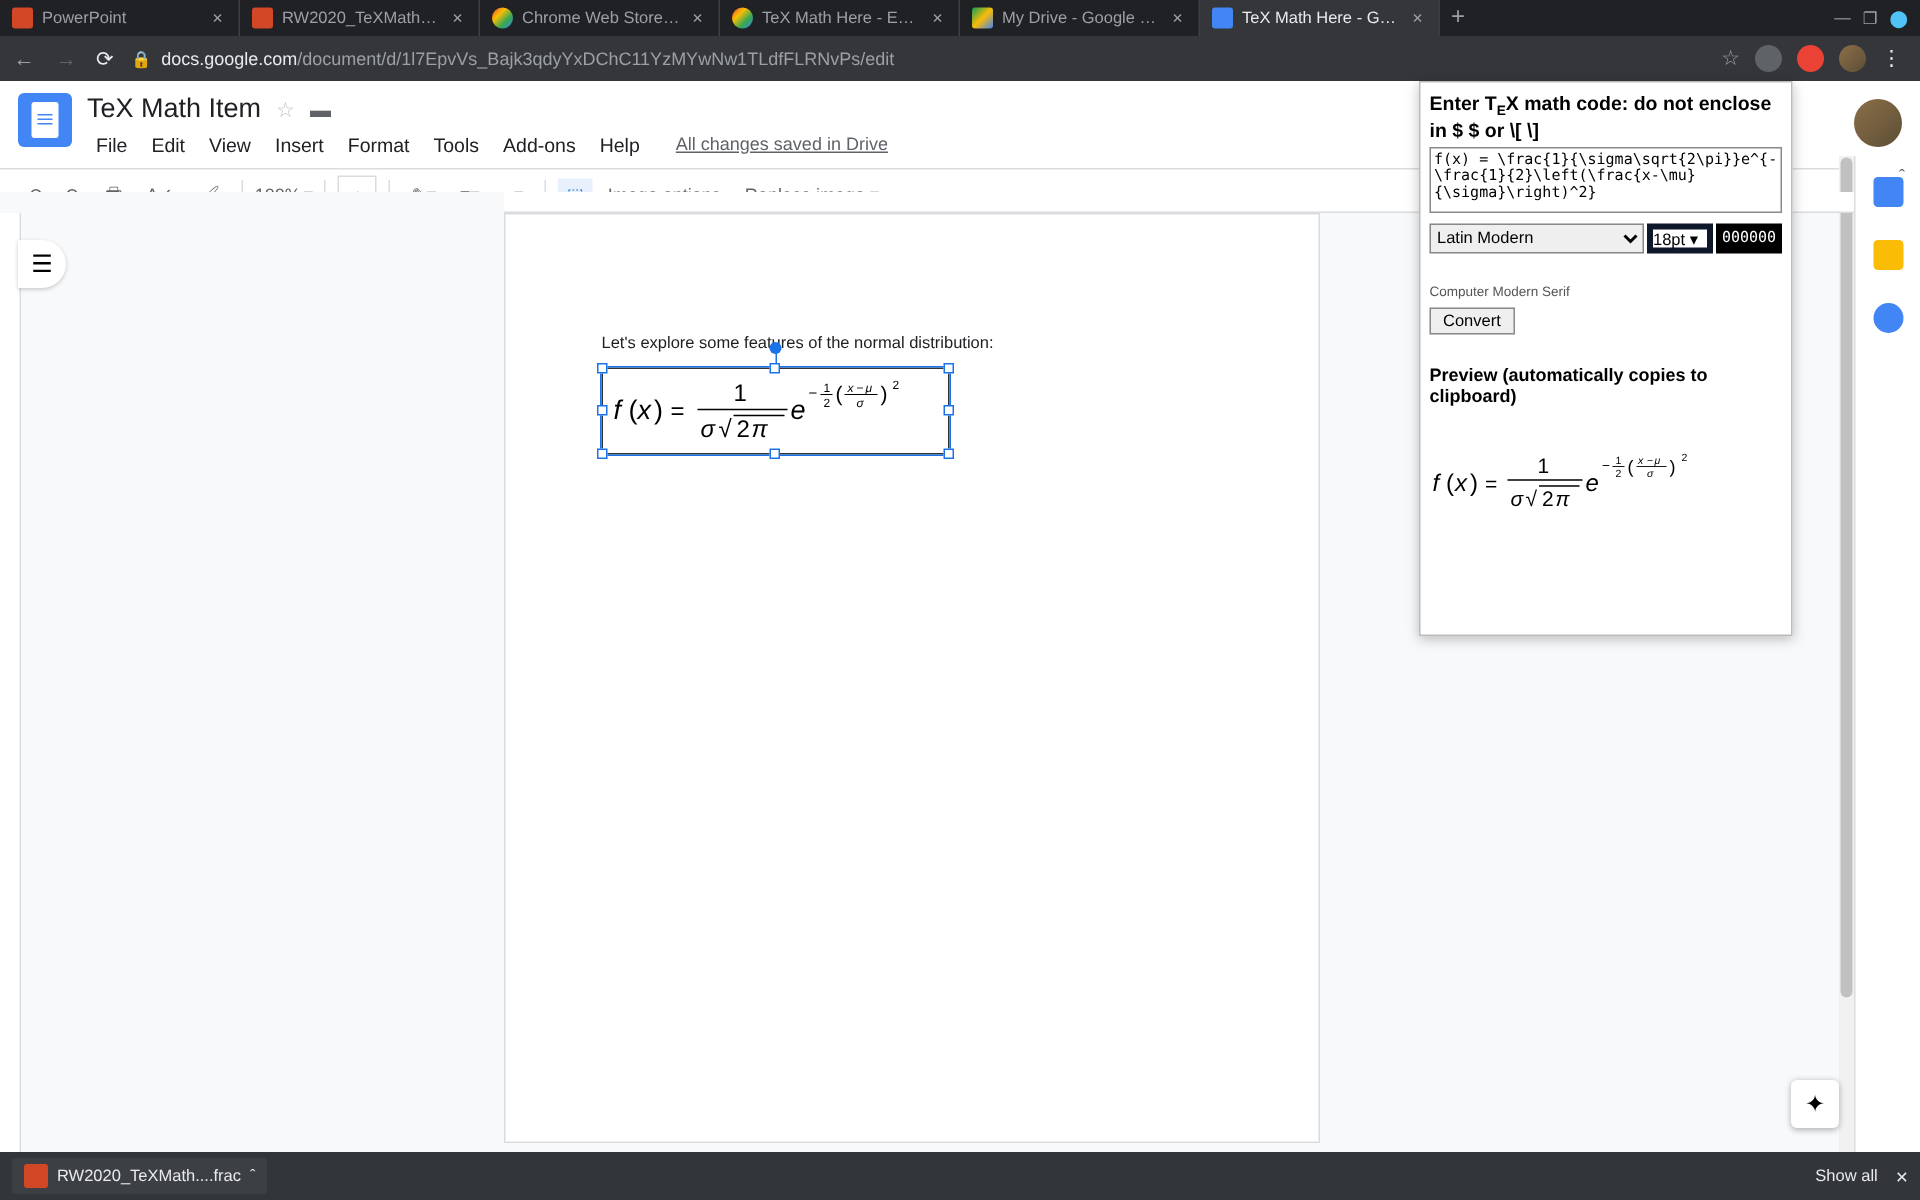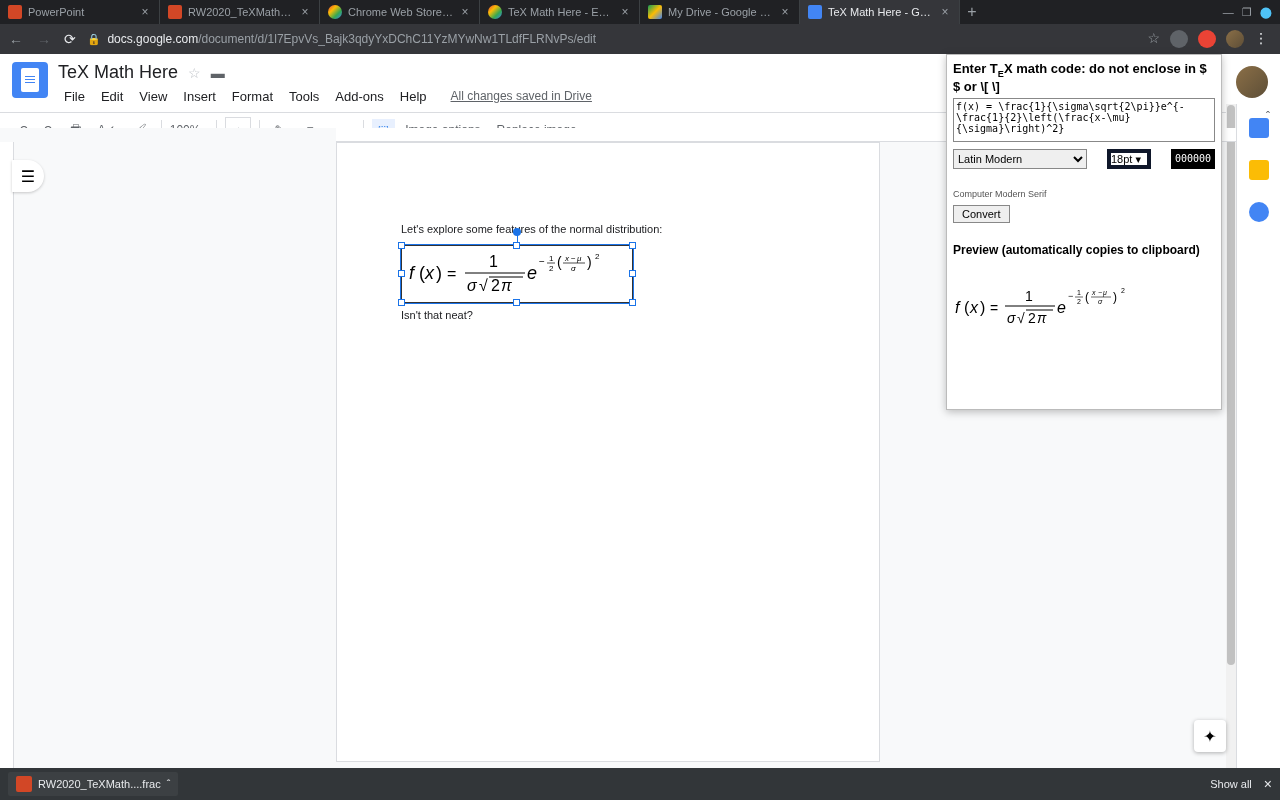--- a/index.html
+++ b/index.html
@@ -67,24 +67,24 @@
 .rot-handle { position: absolute; width: 8px; height: 8px; border-radius: 50%; background: #1a73e8; top: -18px; left: 50%; margin-left: -4px; }
 .rot-line { position: absolute; width: 1px; height: 12px; background: #1a73e8; top: -14px; left: 50%; }
 .eq-svg { font-family: 'Times New Roman', serif; font-style: italic; }
 
 
 .side-icons { position: absolute; right: 0; top: 104px; bottom: 32px; width: 44px; background: #fff; border-left: 1px solid #dadce0; display: flex; flex-direction: column; align-items: center; padding-top: 14px; gap: 22px; }
 .side-collapse { position: absolute; right: 10px; top: 6px; color: #5f6368; font-size: 12px; cursor: pointer; }
 .side-icons .sicon { width: 20px; height: 20px; border-radius: 3px; cursor: pointer; }
 
 
-.ext-popup { position: absolute; left: 946px; top: 54px; width: 276px; background: #fff; border: 1px solid #bbb; box-shadow: 0 2px 8px rgba(0,0,0,.25); z-index: 20; padding: 6px; font-size: 12px; }
+.ext-popup { position: absolute; left: 946px; top: 54px; width: 249px; background: #fff; border: 1px solid #bbb; box-shadow: 0 2px 8px rgba(0,0,0,.25); z-index: 20; padding: 6px; font-size: 12px; }
 .ext-popup h4 { font-size: 13px; font-weight: bold; margin-bottom: 4px; }
 .ext-popup textarea { width: 100%; height: 44px; font-family: monospace; font-size: 10px; border: 1px solid #888; resize: none; padding: 2px; }
-.ext-row { display: flex; gap: 20px; margin-top: 4px; align-items: center; }
+.ext-row { display: flex; gap: 2px; margin-top: 4px; align-items: center; }
 .ext-row select { font-size: 11px; flex: 1; border: 1px solid #888; height: 20px; }
 .ext-row .sz { width: 44px; font-size: 11px; border: 4px solid #0f172a; height: 20px; }
 .ext-row .clr { width: 44px; height: 20px; background: #000; color: #fff; font-size: 10px; display: flex; align-items: center; justify-content: center; font-family: monospace; }
 .ext-sub { font-size: 9px; color: #555; margin-top: 20px; }
 .ext-btn { margin-top: 6px; font-size: 11px; padding: 2px 8px; border: 1px solid #888; background: #efefef; cursor: pointer; }
 .ext-preview-label { font-weight: bold; margin-top: 20px; font-size: 12px; }
 .ext-preview { height: 140px; margin-top: 6px; display: flex; align-items: flex-start; padding-top: 20px; }
 .sub-e { font-size: 0.7em; vertical-align: sub; }
 
 
@@ -158,21 +158,21 @@
     <span style="background:#ea4335"></span>
     <span class="avatar"></span>
     <span class="menu-dots">⋮</span>
   </div>
 </div>
 
 <div class="docs-header">
   <div class="docs-logo"></div>
   <div class="doc-meta">
     <div class="doc-title-row">
-      <span class="doc-title">TeX Math Here</span>
+      <span class="doc-title">TeX Math Item</span>
       <span class="star-icon">☆</span>
       <span class="folder-icon">▬</span>
     </div>
     <div class="menubar">
       <span>File</span>
       <span>Edit</span>
       <span>View</span>
       <span>Insert</span>
       <span>Format</span>
       <span>Tools</span>
@@ -244,21 +244,20 @@
         <text x="150" y="18" font-size="14" font-style="normal">(</text>
         <text x="158" y="12" font-size="8">x</text>
         <text x="164" y="12" font-size="8" font-style="normal">−</text>
         <text x="170" y="12" font-size="8">μ</text>
         <line x1="156" y1="14" x2="178" y2="14" stroke="#000" stroke-width="0.7"></line>
         <text x="164" y="22" font-size="8">σ</text>
         <text x="180" y="18" font-size="14" font-style="normal">)</text>
         <text x="188" y="10" font-size="8" font-style="normal">2</text>
       </svg>
     </div>
-    <div class="page-text">Isn't that neat?</div>
   </div>
 </div>
 
 <div class="vscroll">
     <div class="vscroll-thumb"></div>
   </div>
 
 <div class="side-icons">
   <span class="side-collapse">ˆ</span>
   <span class="sicon" style="background:#4285f4"></span>

